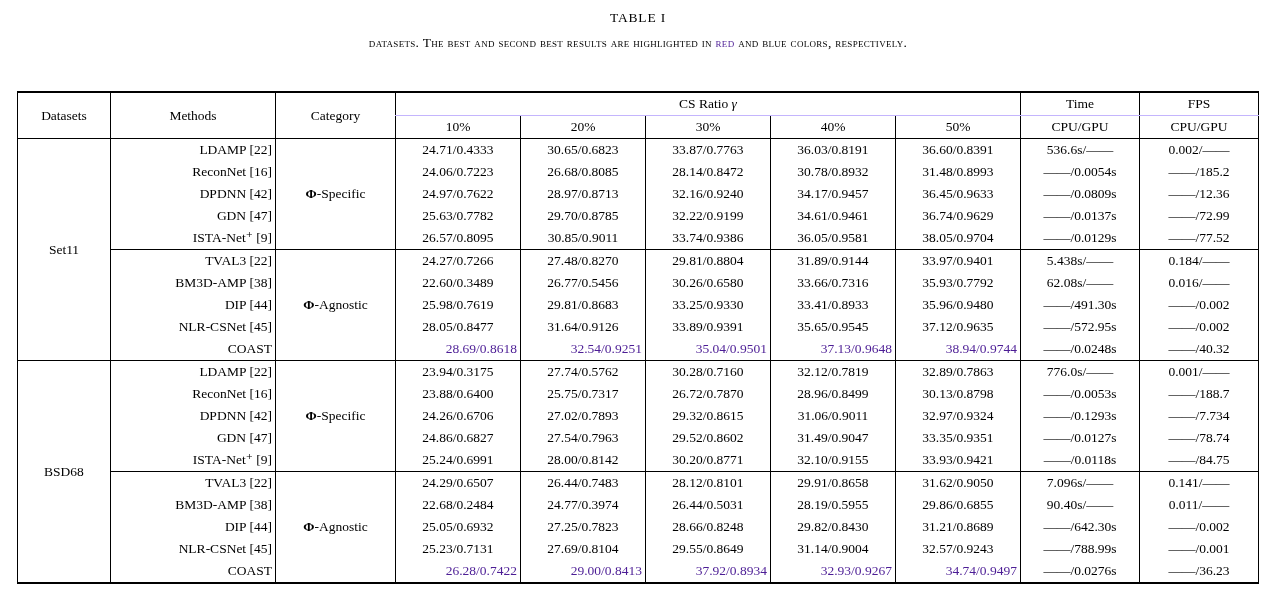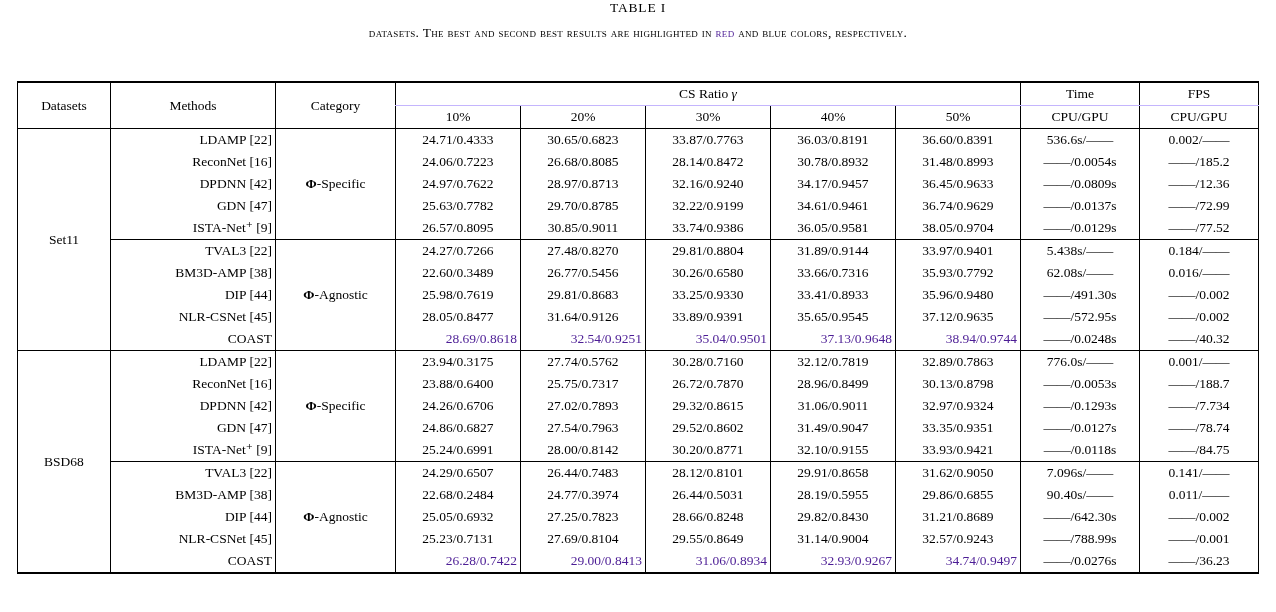--- a/index.html
+++ b/index.html
@@ -5,21 +5,21 @@
   html, body {
     margin: 0;
     padding: 0;
     background: #ffffff;
     width: 1276px;
     height: 612px;
     overflow: hidden;
     font-family: "Liberation Serif", "DejaVu Serif", serif;
     color: #000000;
   }
-  .page { }
+  .page { padding-top: 10px; }
   .table-title {
     text-align: center;
     font-size: 13.5px;
     letter-spacing: 0.8px;
   }
   .table-caption {
     margin-top: 8px;
     text-align: center;
     font-variant: small-caps;
     font-size: 13.5px;
@@ -302,21 +302,21 @@
           <td class="col-value">29.55/0.8649</td>
           <td class="col-value">31.14/0.9004</td>
           <td class="col-value">32.57/0.9243</td>
           <td class="col-time">——/788.99s</td>
           <td class="col-fps">——/0.001</td>
         </tr>
         <tr>
           <td class="col-method gsep">COAST</td>
           <td class="col-value gsep red">26.28/0.7422</td>
           <td class="col-value gsep red">29.00/0.8413</td>
-          <td class="col-value gsep red">31.06/0.8934</td>
+          <td class="col-value gsep red">37.92/0.8934</td>
           <td class="col-value gsep red">32.93/0.9267</td>
           <td class="col-value gsep red">34.74/0.9497</td>
           <td class="col-time gsep">——/0.0276s</td>
           <td class="col-fps gsep">——/36.23</td>
         </tr>
       </tbody>
   </table>
 
 </div>
 

